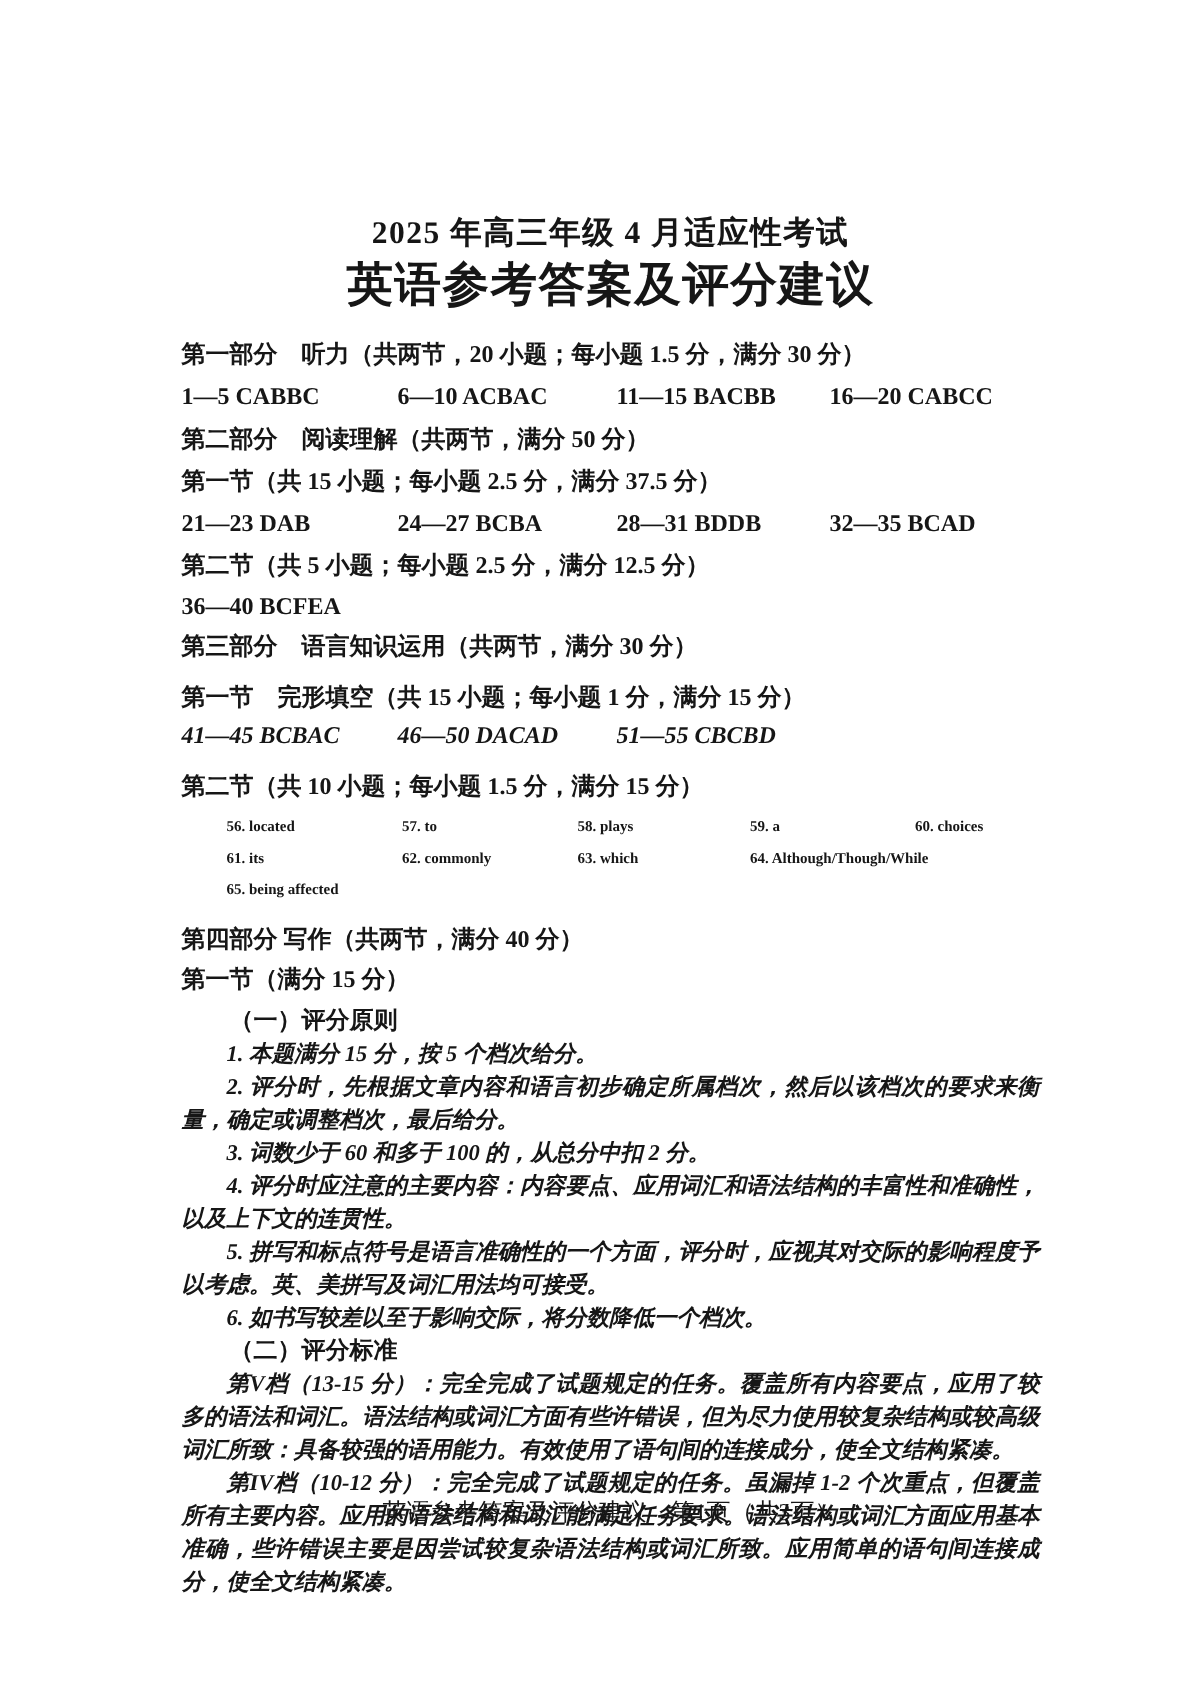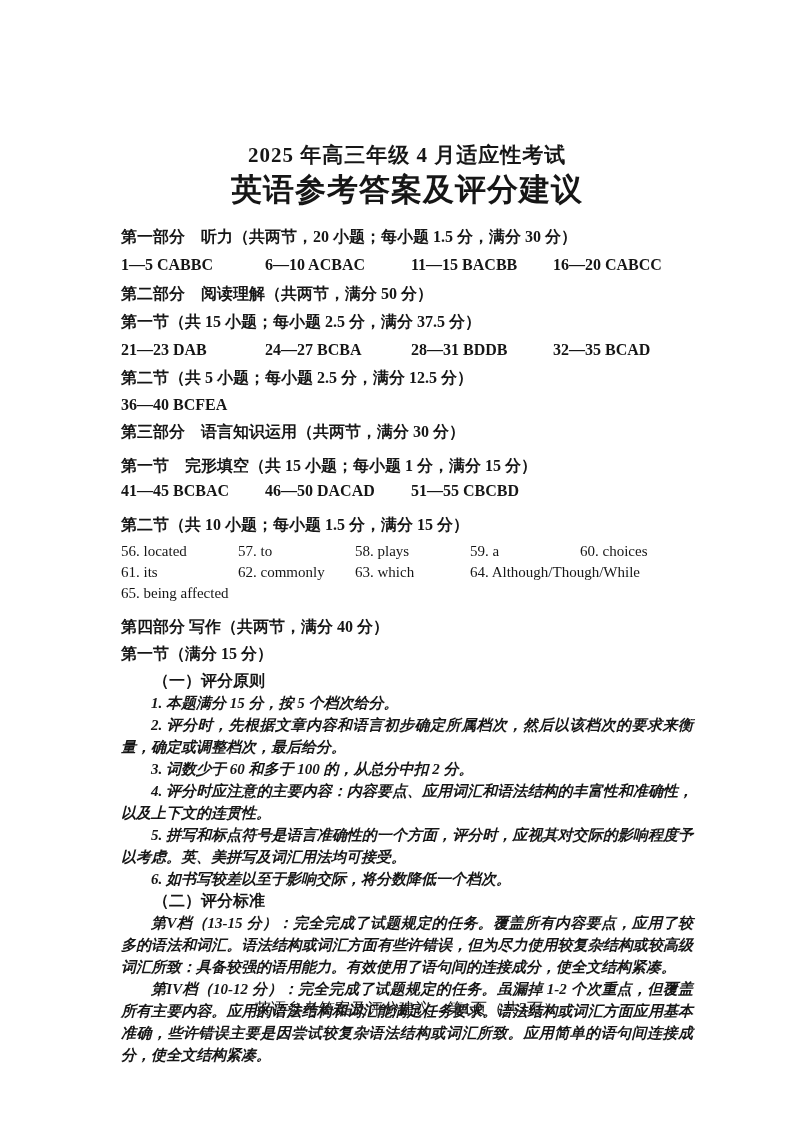--- a/index.html
+++ b/index.html
@@ -34,36 +34,37 @@
   }
   .ans-row {
     display: grid;
     grid-template-columns: 144px 146px 142px auto;
     font-size: 16px; line-height: 22px; font-weight: 600;
     white-space: nowrap;
   }
   .fill-row {
     display: grid;
     grid-template-columns: 117px 117px 115px 110px auto;
-    font-size: 15px; line-height: 21px; font-weight: 400;
+    font-size: 10px; line-height: 21px; font-weight: 700;
     white-space: nowrap;
+    margin-left: 30px;
   }
   .fill-row .span2 { grid-column: 4 / 6; }
   .para {
     font-size: 15px; line-height: 22px; font-weight: 600;
     text-indent: 2em;
     text-align: justify;
     font-style: italic;
   }
   .g10 { margin-top: 16px; }
   .g7  { margin-top: 7px; }
   .g6  { margin-top: 6px; }
   .g5  { margin-top: 5px; }
   .g4  { margin-top: 12px; }
-  .g3  { margin-top: 3px; }
+  .g3  { margin-top: 3px; font-style: italic; }
   .footer {
     position: absolute;
     left: 121px; top: 998px; width: 572px;
     text-align: center;
     font-size: 16px; line-height: 22px; font-weight: 400;
   }
 </style>
 </head>
 <body>
 

